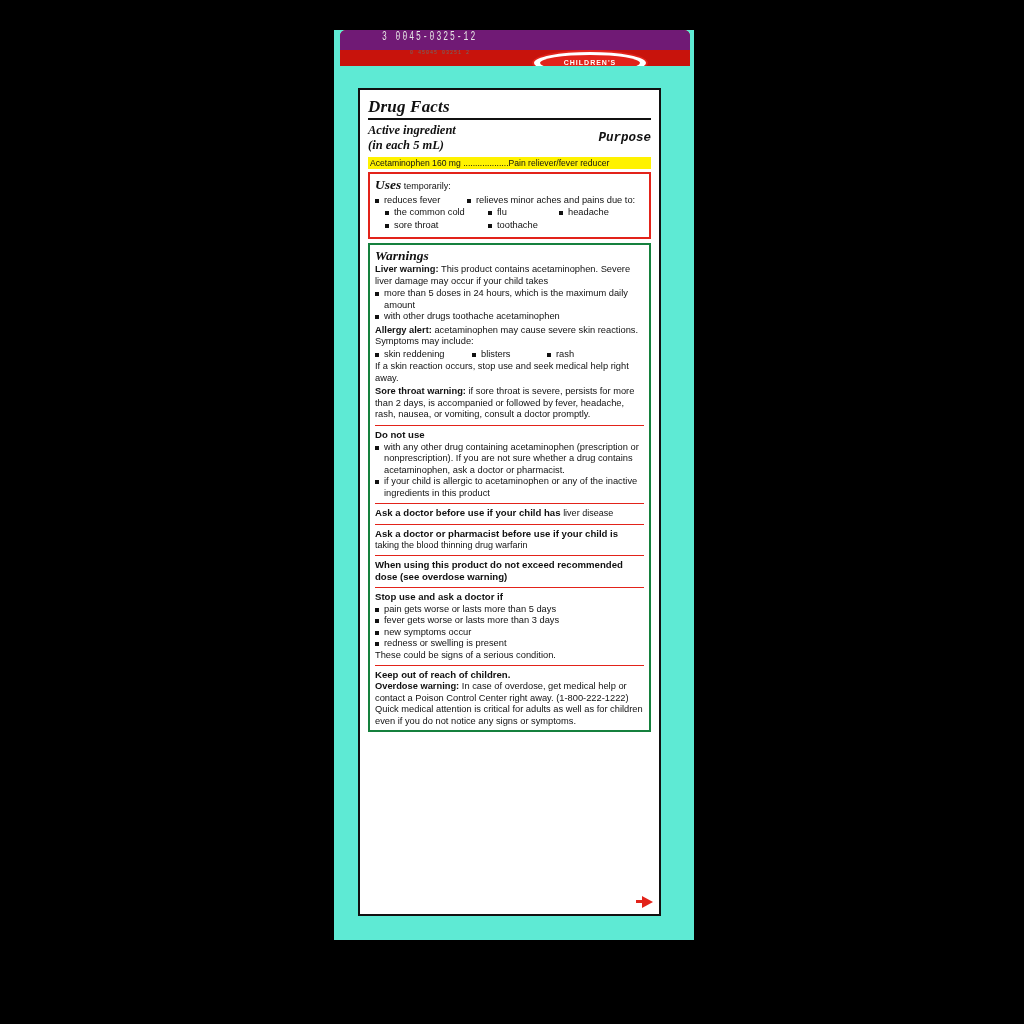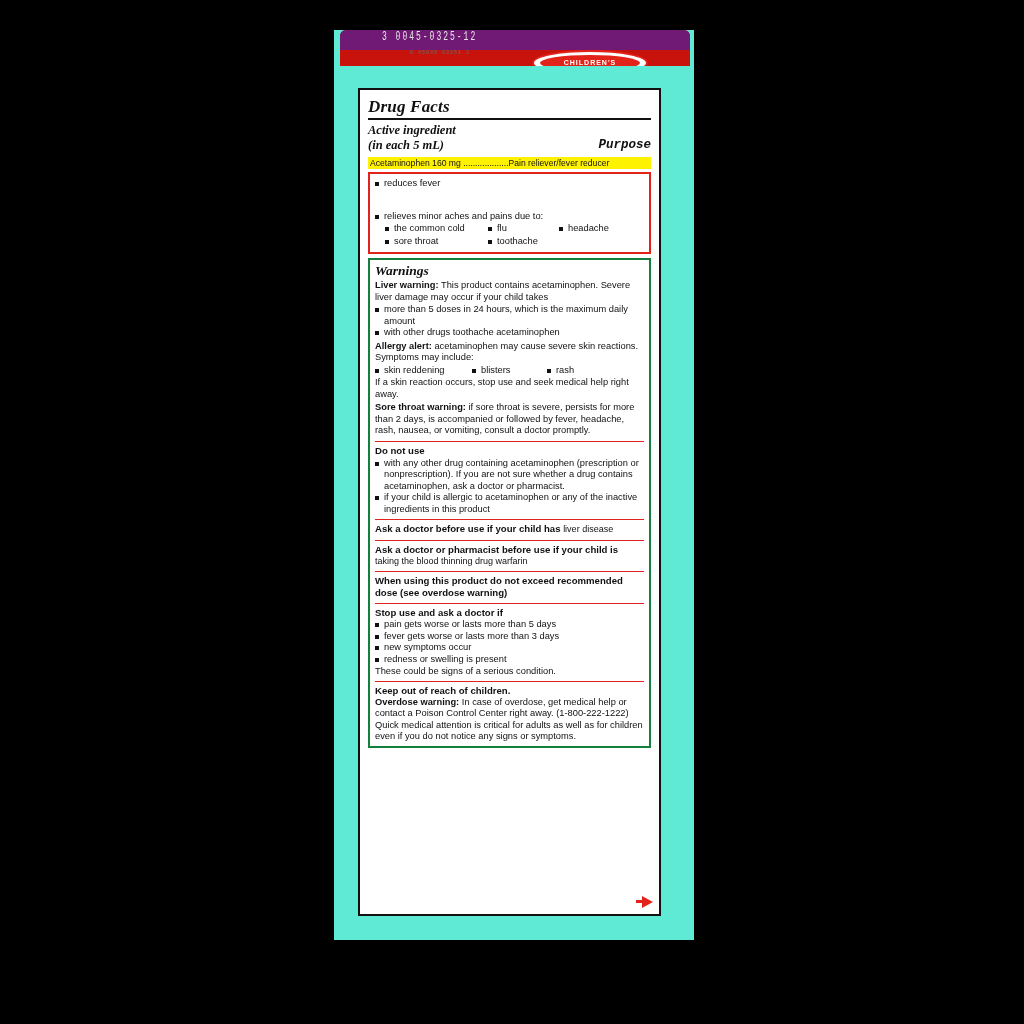--- a/index.html
+++ b/index.html
@@ -121,21 +121,21 @@
     font-weight: bold;
     font-size: 17px;
     letter-spacing: 0.2px;
     padding-bottom: 1px;
   }
   .title-rule { border-bottom: 2px solid #111; margin-bottom: 3px; }
 
   .ai-row {
     display: flex;
     justify-content: space-between;
-    align-items: flex-end;
+    align-items: center;
     font-family: "Liberation Serif", serif;
     font-style: italic;
     font-weight: bold;
     font-size: 12.5px;
     line-height: 1.22;
   }
   .ai-left { }
   .ai-right { font-style: italic; font-weight: bold; font-family: Liberation Mono, monospace; }
 
   #highlight {
@@ -180,22 +180,21 @@
     position: absolute;
     left: 0;
     top: 4px;
     width: 4px;
     height: 4px;
     background: #111;
   }
 
   .uses-grid {
     display: flex;
-    gap: 20px;
-    flex-direction: column;
+    gap: 8px;
   }
   .uses-col-a { width: 84px; }
   .uses-col-b { flex: 1; }
   .uses-sub {
     display: flex;
     flex-wrap: wrap;
     margin-left: 10px;
     margin-top: 1px;
   }
   .uses-sub .cell {
@@ -265,20 +264,24 @@
         </div>
         <div class="ai-right">Purpose</div>
       </div>
 
       <div id="highlight">
         <span id="hl-left">Acetaminophen 160 mg ...................</span>
         <span id="hl-right">Pain reliever/fever reducer</span>
       </div>
 
       <div class="section-box">
+        <div>
+          <span class="heading-serif">Uses</span>
+          <span class="heading-inline-normal">temporarily:</span>
+        </div>
         <div class="uses-grid">
           <ul class="bl uses-col-a">
             <li>reduces fever</li>
           </ul>
           <ul class="bl uses-col-b">
             <li>relieves minor aches and pains due to:</li>
           </ul>
         </div>
         <div class="uses-sub">
           <div class="cell w-cold">the common cold</div>

